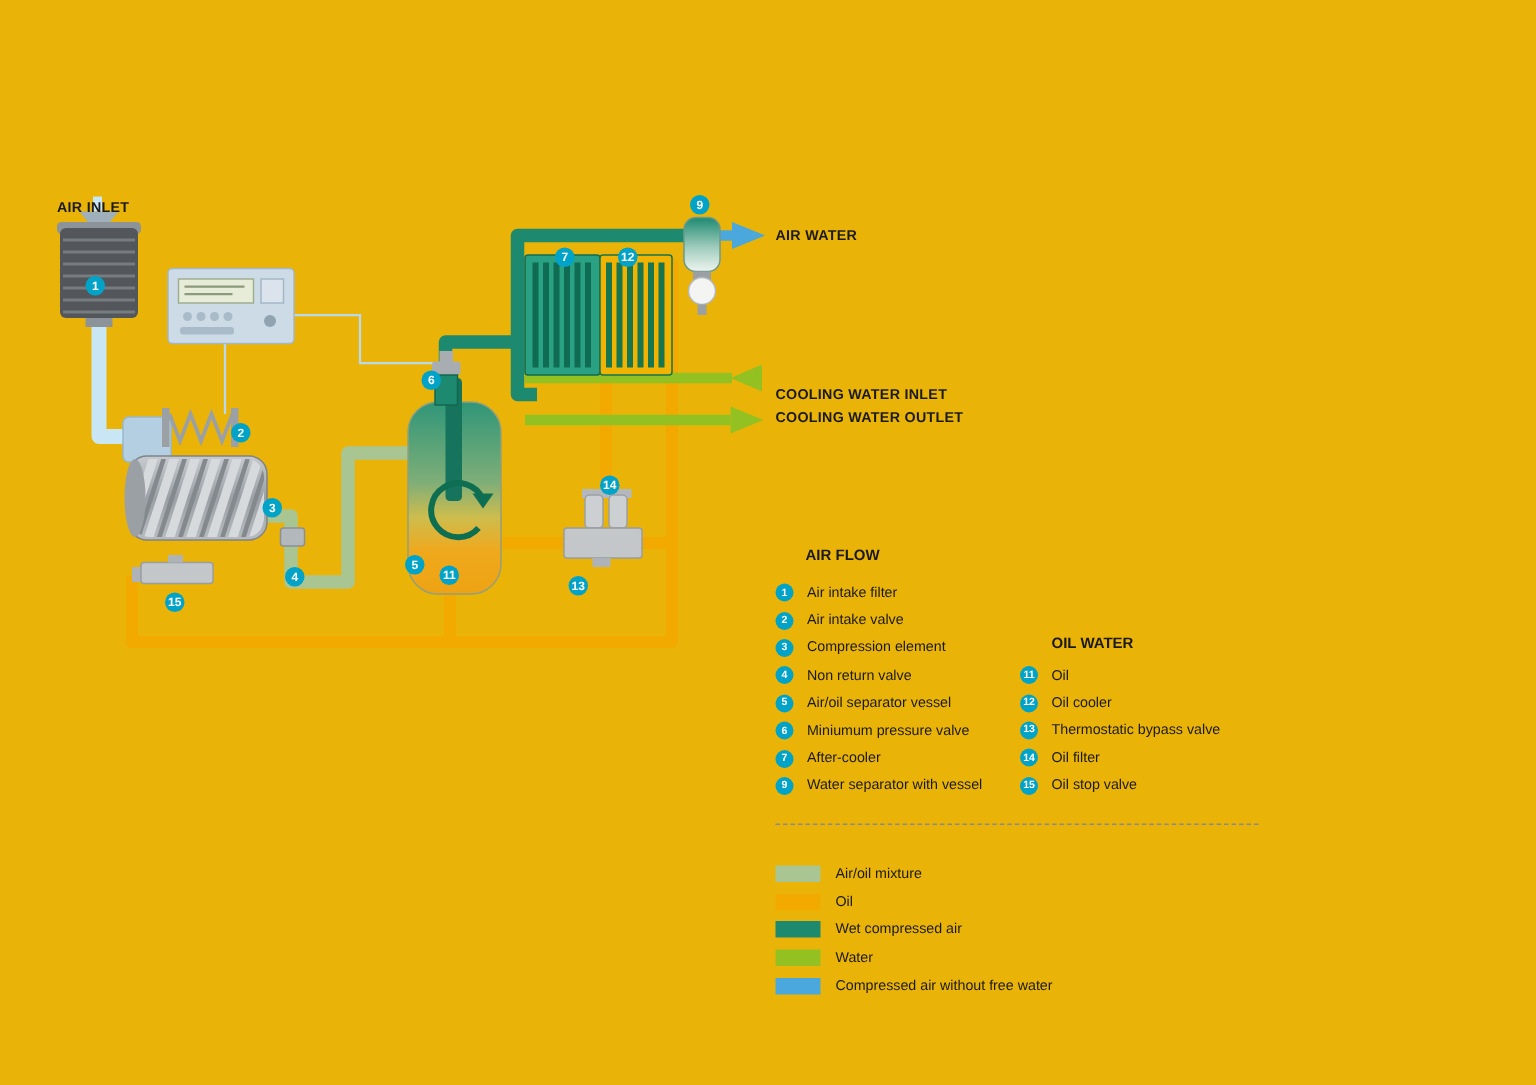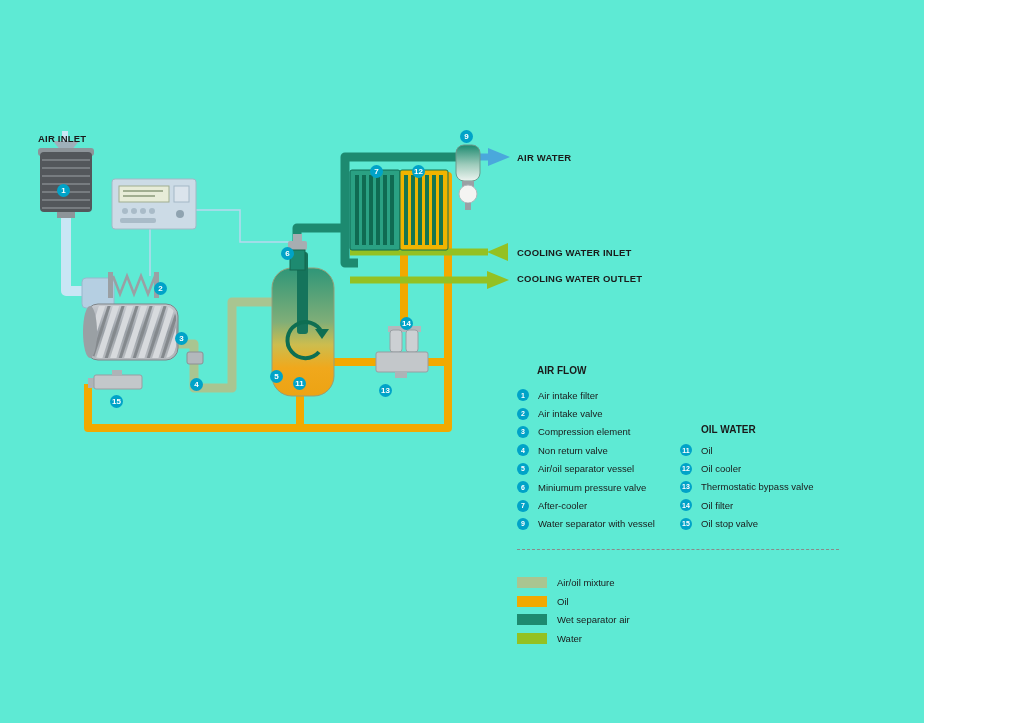--- a/index.html
+++ b/index.html
@@ -1,16 +1,16 @@
 <!DOCTYPE html>
 <html><head>
 <meta charset="utf-8">
 <style>
   html,body{margin:0;padding:0;background:#fff;}
-  .stage{position:relative;width:924px;height:723px;background:#5eead4;overflow:hidden;
+  .stage{position:relative;width:1024px;height:723px;background:#eab308;overflow:hidden;
          font-family:"Liberation Sans",sans-serif;color:#1a1a1a;}
   svg{position:absolute;left:0;top:0;}
   .dlabel{position:absolute;font-size:9.5px;font-weight:bold;letter-spacing:.2px;white-space:nowrap;}
   .marker{position:absolute;width:13px;height:13px;border-radius:50%;background:#00a3c8;color:#fff;
           font-size:8px;font-weight:bold;display:flex;align-items:center;justify-content:center;z-index:5;}
   .flow-legend{position:absolute;}
   .flow-title{font-size:10px;font-weight:bold;line-height:10px;margin-left:21px;}
   .legend-row{display:flex;align-items:center;height:18.4px;}
   .legend-row .lbl{font-size:9.5px;white-space:nowrap;}
   .badge-sm{width:12px;height:12px;flex:0 0 12px;border-radius:50%;background:#00a3c8;color:#fff;
@@ -207,21 +207,21 @@
     </g>
 
     <g>
       <rect x="376" y="352" width="52" height="20" rx="2" fill="#c3c7ca" stroke="#989da1"></rect>
       <rect x="395" y="372" width="12" height="6" fill="#aeb3b7"></rect>
     </g>
   </svg>
 
   <div class="dlabel" style="left:38px;top:133px;">AIR INLET</div>
   <div class="dlabel" style="left:517px;top:152px;">AIR WATER</div>
-  <div class="dlabel" style="left:517px;top:247px;">COOLING WATER INLET</div>
+  <div class="dlabel" style="left:517px;top:258px;">COOLING WATER INLET</div>
   <div class="dlabel" style="left:517px;top:273px;">COOLING WATER OUTLET</div>
 
   <div class="marker" style="left:57px;top:184px;">1</div>
   <div class="marker" style="left:154px;top:282px;">2</div>
   <div class="marker" style="left:175px;top:332px;">3</div>
   <div class="marker" style="left:190px;top:378px;">4</div>
   <div class="marker" style="left:270px;top:370px;">5</div>
   <div class="marker" style="left:281px;top:247px;">6</div>
   <div class="marker" style="left:370px;top:165px;">7</div>
   <div class="marker" style="left:460px;top:130px;">9</div>
@@ -297,21 +297,25 @@
     <div class="color-row">
         <span class="swatch" style="background: rgb(169, 197, 145);"></span>
         <span class="lbl">Air/oil mixture</span>
       </div>
     <div class="color-row">
         <span class="swatch" style="background: rgb(242, 169, 0);"></span>
         <span class="lbl">Oil</span>
       </div>
     <div class="color-row">
         <span class="swatch" style="background: rgb(29, 138, 112);"></span>
-        <span class="lbl">Wet separator air</span>
+        <span class="lbl">Wet compressed air</span>
       </div>
     <div class="color-row">
         <span class="swatch" style="background: rgb(148, 193, 34);"></span>
         <span class="lbl">Water</span>
       </div>
+    <div class="color-row">
+        <span class="swatch" style="background: rgb(74, 168, 220);"></span>
+        <span class="lbl">Compressed air without free water</span>
+      </div>
   </div>
 
 </div>
 
 </body></html>

